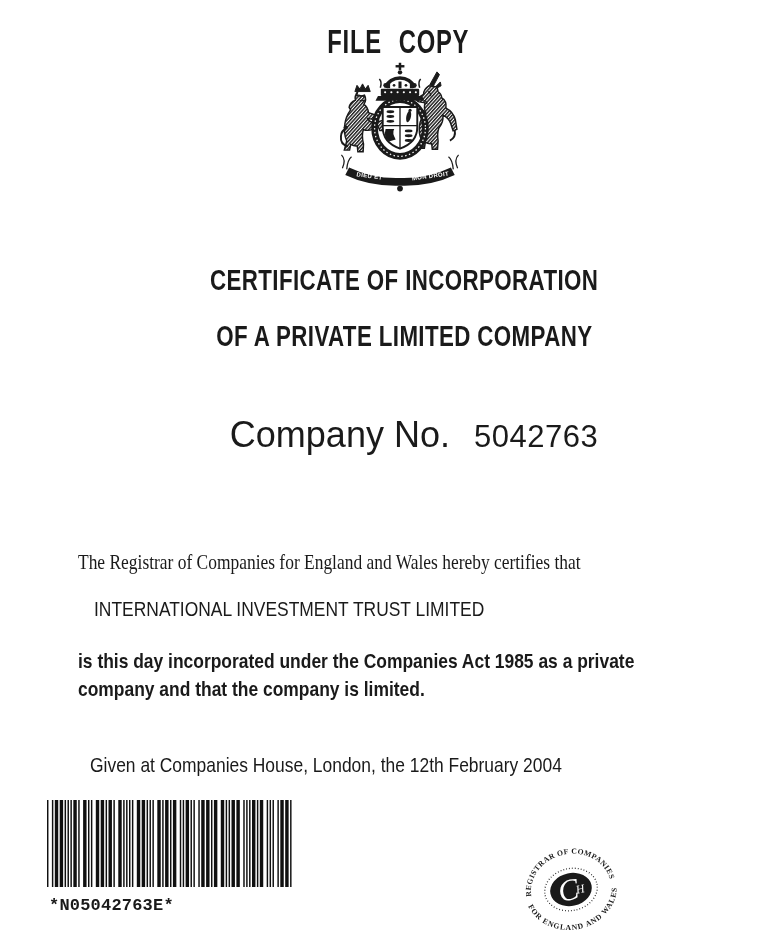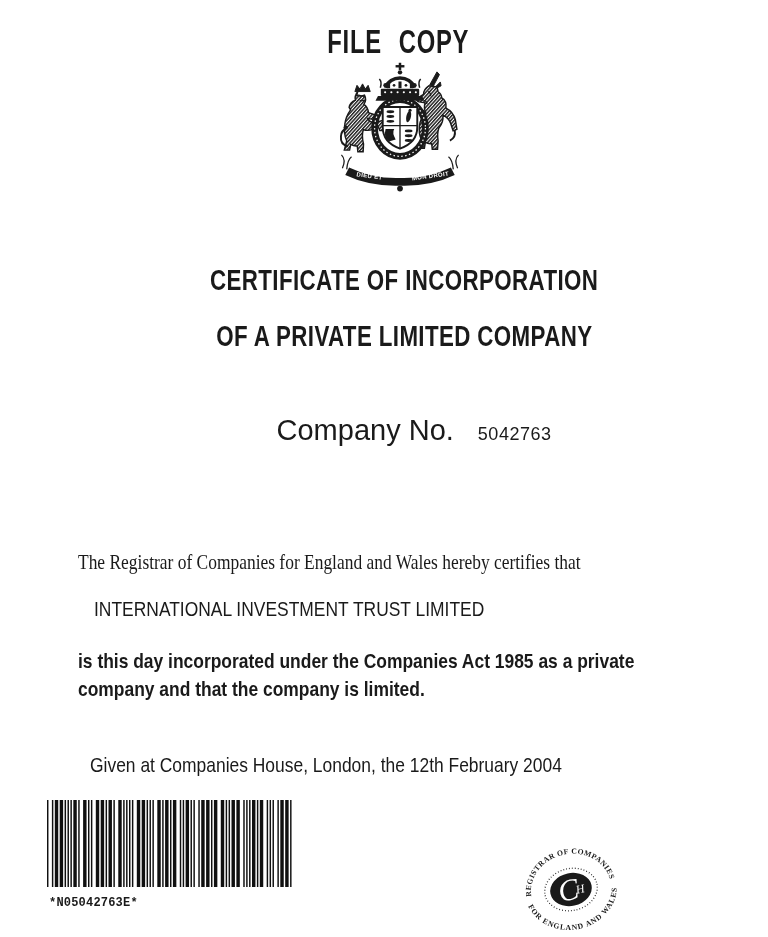--- a/index.html
+++ b/index.html
@@ -16,38 +16,38 @@
   }
   
   .title{width:768px;left:20px;text-align:center;}
   .title span{
     display:inline-block;font-size:29px;font-weight:bold;white-space:nowrap;
     transform:scaleX(.77);transform-origin:center top;letter-spacing:.5px;
   }
   .t1{top:264px;} .t2{top:320px;}
   
   .company-line{left:30px;top:414px;width:768px;text-align:center;white-space:nowrap;}
-  .company-line .lbl{font-size:29px;}
-  .company-line .num{font-size:18px;margin-left:24px;letter-spacing:.5px;}
+  .company-line .lbl{font-size:36px;}
+  .company-line .num{font-size:31px;margin-left:24px;letter-spacing:.5px;}
   
   .body-line{white-space:pre-line;}
   .body-line span{
     display:inline-block;font-size:21px;line-height:27.5px;white-space:pre-line;
     transform:scaleX(.83);transform-origin:left top;
   }
   .certifies{left:78px;top:531px;font-family:Liberation Serif, serif;}
   .company-name{left:94px;top:577px;}
   .incorporated{left:78px;top:629px;font-weight:bold;}
   .given{left:90px;top:733px;}
   
   .barcode{left:47px;top:800px;}
   .barcode svg{display:block;}
   .barcode-label{
     left:49px;top:896px;font-family:"Liberation Mono", monospace;font-weight:bold;
-    font-size:12px;letter-spacing:.2px;white-space:nowrap;
+    font-size:17px;letter-spacing:.2px;white-space:nowrap;
   }
   
   .arms{left:328px;top:60px;}
   .seal{left:516px;top:842px;}
 </style>
 </head>
 <body>
 
 <div class="abs file-copy">
   <span>FILE COPY</span>

